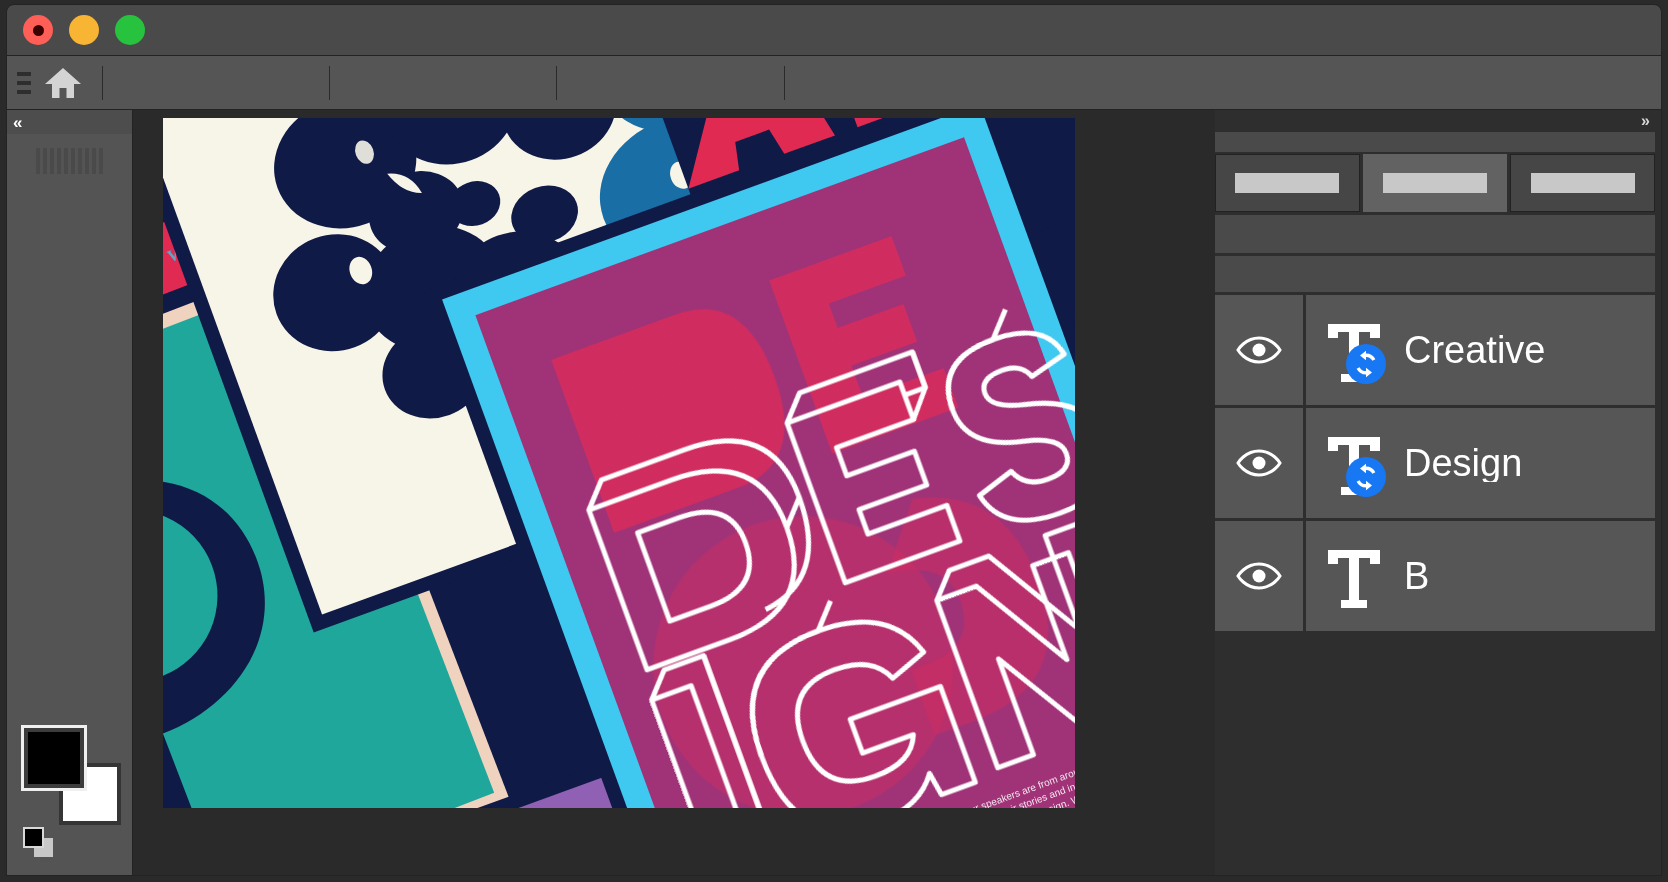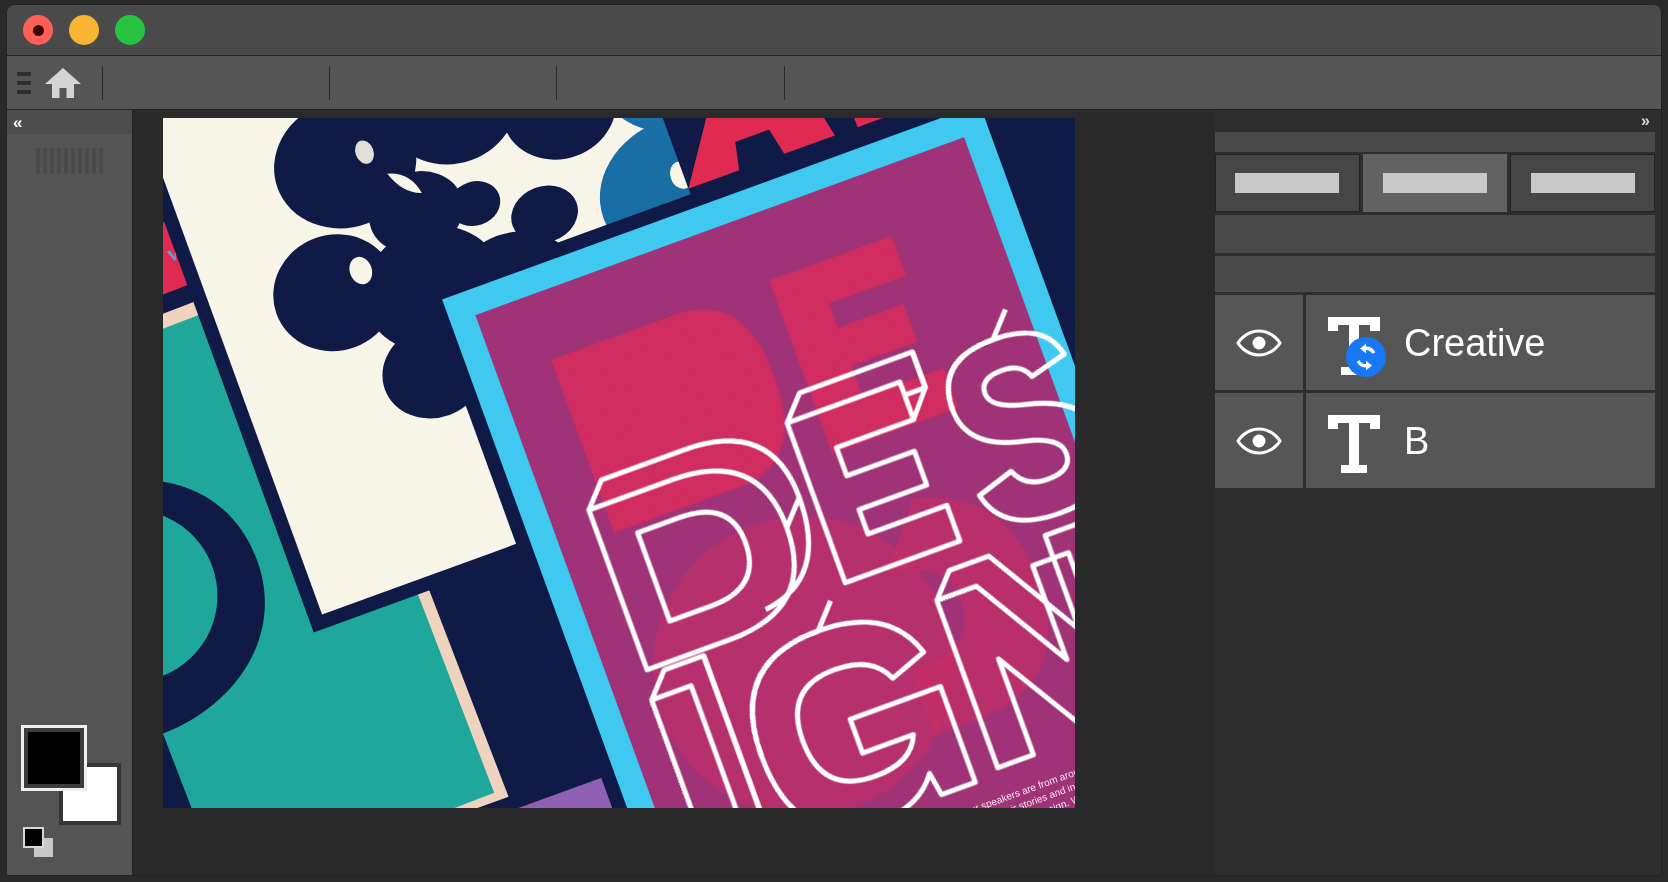--- a/index.html
+++ b/index.html
@@ -301,21 +301,21 @@
   }
 
   
   .layers {
     display: flex;
     flex-direction: column;
     gap: 3px;
   }
   .layer-row {
     display: flex;
-    height: 95px;
+    height: 110px;
     gap: 3px;
   }
   .layer-eye {
     width: 88px;
     flex: 0 0 88px;
     background: #565656;
     display: flex;
     align-items: center;
     justify-content: center;
   }
@@ -636,20 +636,43 @@
                 <g fill="#ffffff">
                   <path d="M20 9.5 a10.5 10.5 0 0 1 9.4 5.8 l-3 1.5 a7.2 7.2 0 0 0 -6.4 -3.9 l0 3.4 l-6 -4.8 l6 -4.8 Z"></path>
                   <path d="M20 30.5 a10.5 10.5 0 0 1 -9.4 -5.8 l3 -1.5 a7.2 7.2 0 0 0 6.4 3.9 l0 -3.4 l6 4.8 l-6 4.8 Z"></path>
                 </g>
               </svg>
             </div>
             <div class="layer-name">Creative</div>
           </div>
         </div>
 
+        <div class="layer-row">
+          <div class="layer-eye">
+            <svg width="46" height="30" viewBox="0 0 46 30">
+              <path d="M23 3 C 37 3, 44 15, 44 15 C 44 15, 37 27, 23 27 C 9 27, 2 15, 2 15 C 2 15, 9 3, 23 3 Z" fill="none" stroke="#ffffff" stroke-width="3"></path>
+              <circle cx="23" cy="15" r="6.5" fill="#ffffff"></circle>
+            </svg>
+          </div>
+          <div class="layer-main">
+            <div class="layer-thumb">
+              <svg width="68" height="68" viewBox="0 0 68 68">
+                <path d="M8 8 L60 8 L60 22 L50 22 L50 16 L39 16 L39 58 L47 58 L47 66 L21 66 L21 58 L29 58 L29 16 L18 16 L18 22 L8 22 Z" fill="#ffffff"></path>
+              </svg>
+              <svg class="badge-sync" viewBox="0 0 40 40">
+                <circle cx="20" cy="20" r="20" fill="#1877f2"></circle>
+                <g fill="#ffffff">
+                  <path d="M20 9.5 a10.5 10.5 0 0 1 9.4 5.8 l-3 1.5 a7.2 7.2 0 0 0 -6.4 -3.9 l0 3.4 l-6 -4.8 l6 -4.8 Z"></path>
+                  <path d="M20 30.5 a10.5 10.5 0 0 1 -9.4 -5.8 l3 -1.5 a7.2 7.2 0 0 0 6.4 3.9 l0 -3.4 l6 4.8 l-6 4.8 Z"></path>
+                </g>
+              </svg>
+            </div>
+            <div class="layer-name">Design</div>
+          </div>
+        </div>
 
         <div class="layer-row">
           <div class="layer-eye">
             <svg width="46" height="30" viewBox="0 0 46 30">
               <path d="M23 3 C 37 3, 44 15, 44 15 C 44 15, 37 27, 23 27 C 9 27, 2 15, 2 15 C 2 15, 9 3, 23 3 Z" fill="none" stroke="#ffffff" stroke-width="3"></path>
               <circle cx="23" cy="15" r="6.5" fill="#ffffff"></circle>
             </svg>
           </div>
           <div class="layer-main">
             <div class="layer-thumb">

